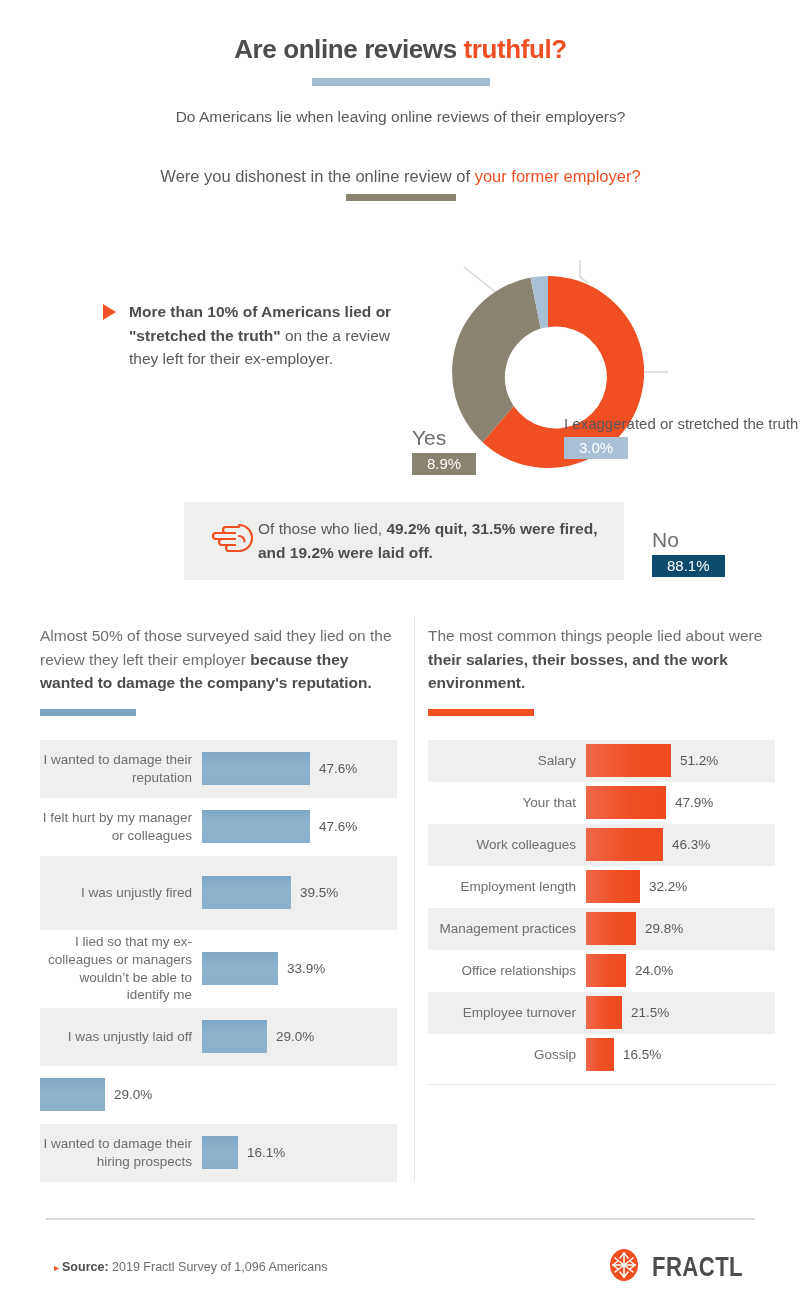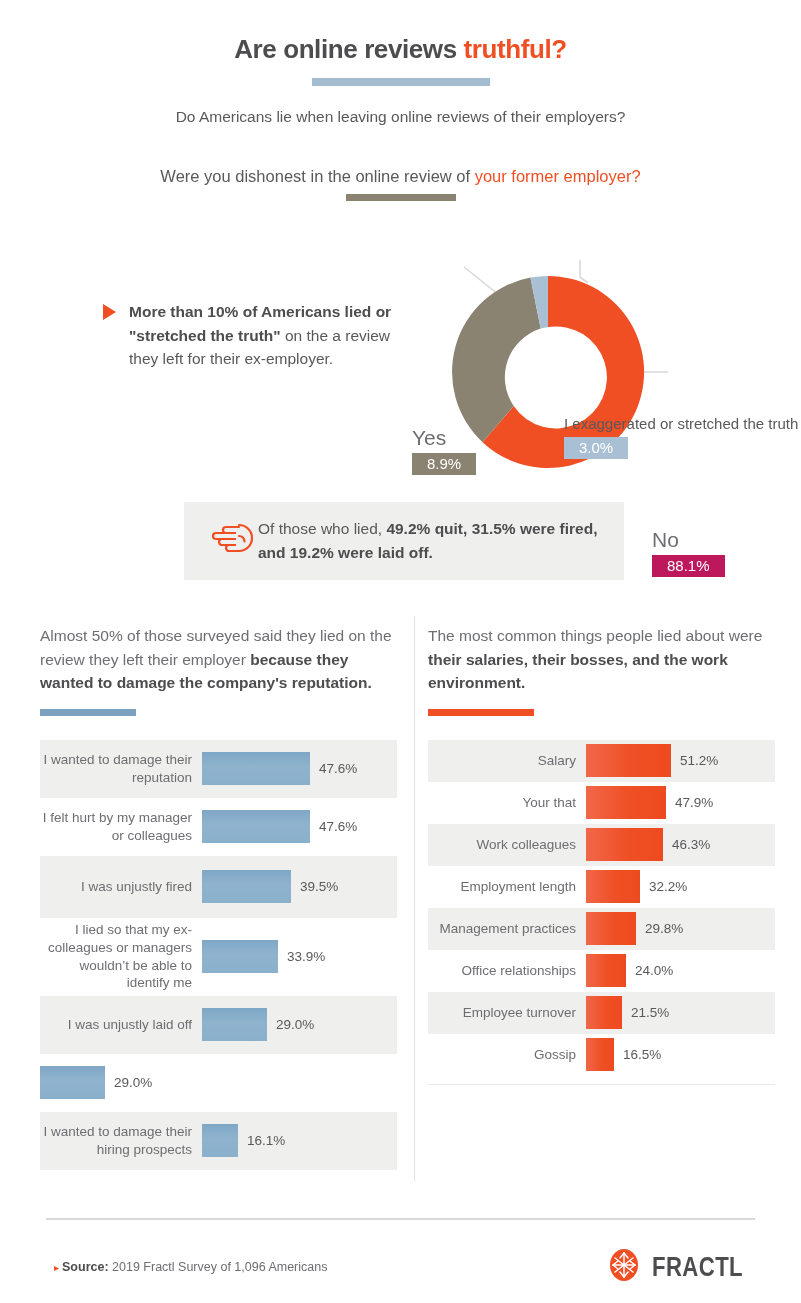--- a/index.html
+++ b/index.html
@@ -61,21 +61,21 @@
   .pie-badge {
     display: inline-block;
     color: #ffffff;
     font-size: 15px;
     padding: 2px 15px 3px;
     margin-top: 4px;
     white-space: nowrap;
   }
   .badge-taupe { background: #8b8371; }
   .badge-blue  { background: #a9c0d4; }
-  .badge-orange{ background: #be185d; }
+  .badge-orange{ background: #0c4a6e; }
 
   #label-yes { left: 400px; top: 222px; text-align: left; }
   #label-ex  { left: 552px; top: 210px; text-align: left; }
   #label-no  { left: 640px; top: 324px; text-align: left; }
 
   
   .callout { position: absolute; left: 103px; top: 300px; width: 310px; }
   .callout .tri {
     position: absolute; left: 0; top: 4px;
     width: 0; height: 0;
@@ -247,21 +247,21 @@
     <div class="bar-row shade" style="height:58px">
       <div class="cat">I wanted to damage their reputation</div>
       <div class="bar bar-blue" style="width:108px"></div>
       <div class="val">47.6%</div>
     </div>
     <div class="bar-row" style="height:58px">
       <div class="cat">I felt hurt by my manager or colleagues</div>
       <div class="bar bar-blue" style="width:108px"></div>
       <div class="val">47.6%</div>
     </div>
-    <div class="bar-row shade" style="height:62px">
+    <div class="bar-row shade" style="height:74px">
       <div class="cat">I was unjustly fired</div>
       <div class="bar bar-blue" style="width:89px"></div>
       <div class="val">39.5%</div>
     </div>
     <div class="bar-row" style="height:78px">
       <div class="cat">I lied so that my ex-colleagues or managers wouldn’t be able to identify me</div>
       <div class="bar bar-blue" style="width:76px"></div>
       <div class="val">33.9%</div>
     </div>
     <div class="bar-row shade" style="height:58px">

